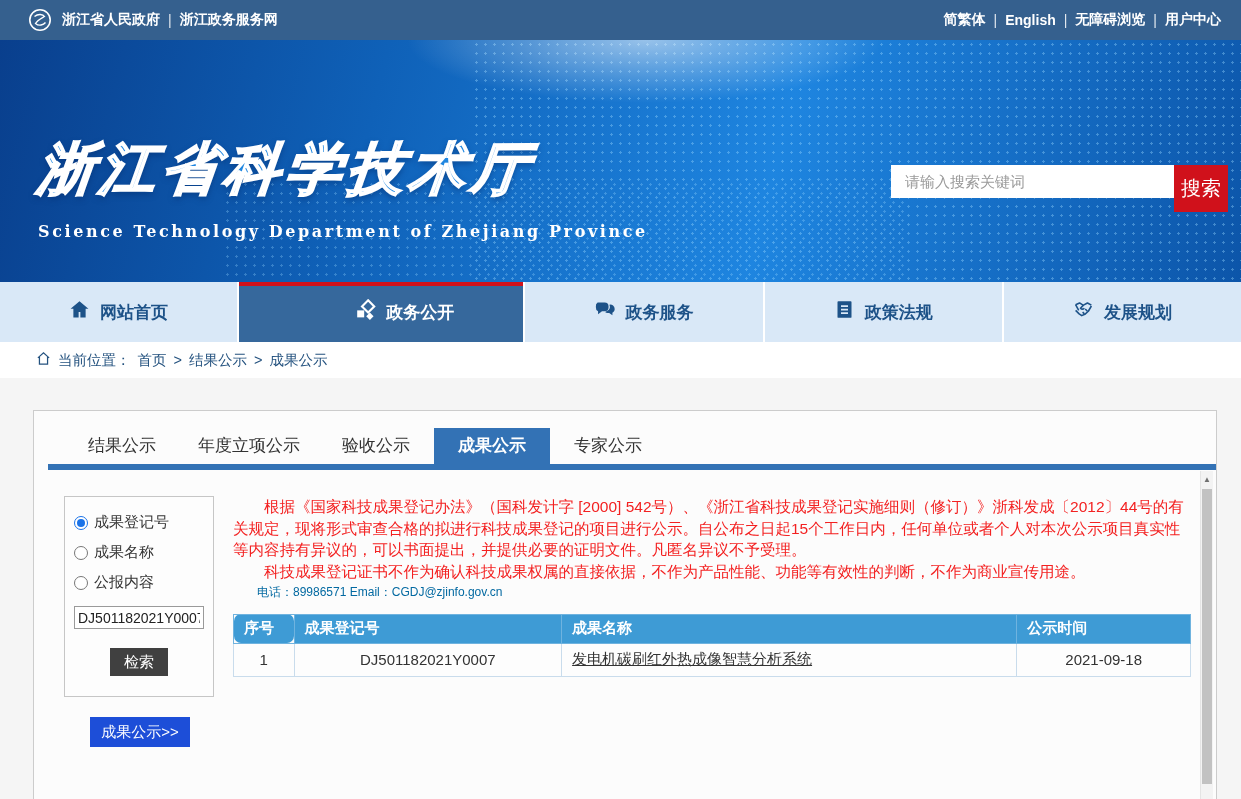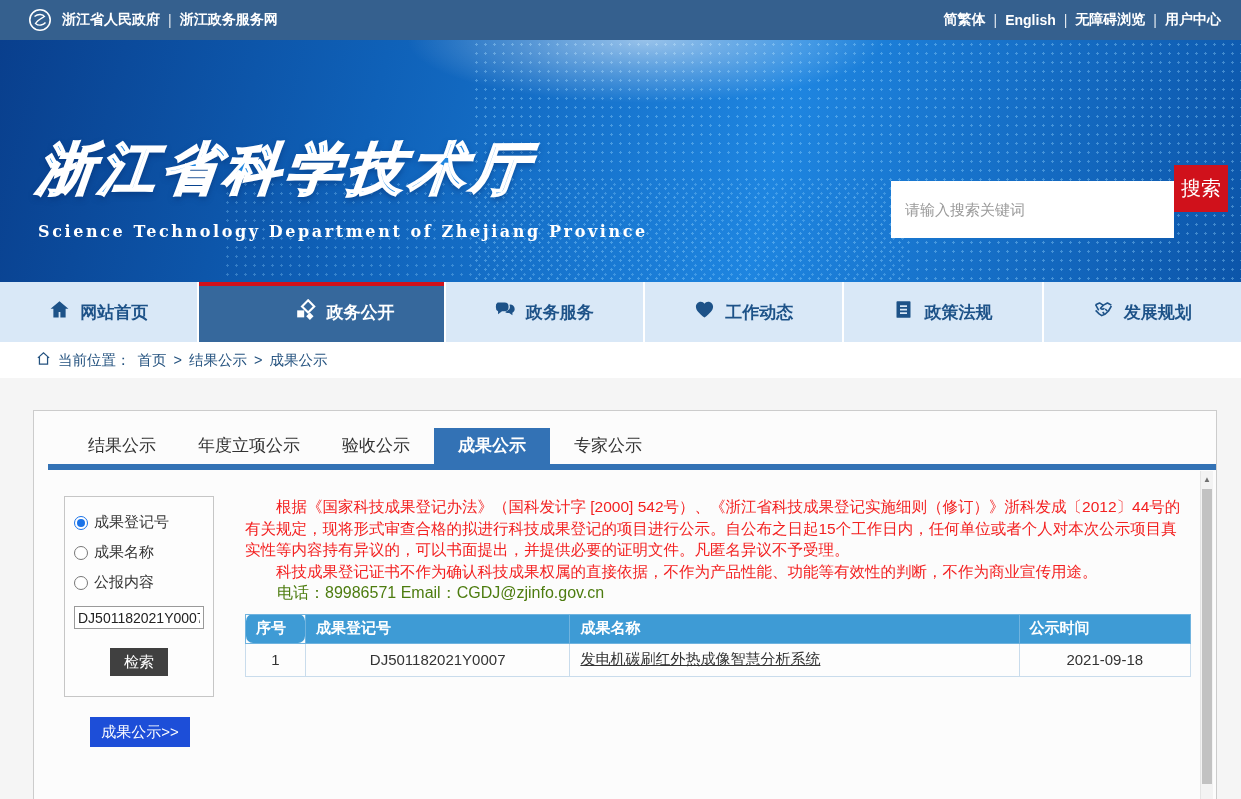--- a/index.html
+++ b/index.html
@@ -28,22 +28,22 @@
   .banner-shine { position:absolute; inset:0; pointer-events:none;
             background:radial-gradient(ellipse 340px 90px at 52% 0%, rgba(255,255,255,.55), transparent 70%); }
   .brand { position:absolute; left:38px; top:92px; z-index:2; }
   .brand-title { font-family:"DejaVu Serif", serif; font-style:italic; font-weight:bold;
             font-size:56px; letter-spacing:6px; color:#1f86e0;
             -webkit-text-stroke:2px #ffffff; transform:skewX(-6deg);
             text-shadow:0 3px 6px rgba(3,40,100,.55); white-space:nowrap; }
   .brand-sub { font-family:"DejaVu Serif", serif; font-weight:bold; font-size:16px;
             letter-spacing:2.6px; color:#fff; margin-top:14px; white-space:nowrap; }
   .banner-search { position:absolute; right:13px; top:125px; display:flex; z-index:3; }
-  .banner-search input { width:283px; height:57px; border:none; outline:none; padding:0 14px;
-            font-size:15px; color:#333; background:#fff;margin-top:16px; }
+  .banner-search input { width:283px; height:33px; border:none; outline:none; padding:0 14px;
+            font-size:15px; color:#333; background:#fff; }
   .banner-search input::placeholder { color:#9a9a9a; }
   .search-btn { width:54px; height:47px; background:#d0111b; color:#fff; border:none;
             font-size:20px; cursor:pointer; }
 
   
   .nav { display:flex; height:60px; background:#d9e8f7; }
   .nav-item { flex:1; position:relative; display:flex; align-items:center; justify-content:center;
             gap:10px; color:#1d5288; font-weight:bold; font-size:17px; cursor:pointer;
             border-left:2px solid #fff; }
   .nav-item:first-child { border-left:none; }
@@ -81,24 +81,24 @@
   .radio.checked { border-color:#1a73e8; }
   .radio.checked::after { content:''; position:absolute; inset:2px; background:#1a73e8; border-radius:50%; }
   .filter-input { width:100%; height:23px; border:1px solid #9a9a9a; font-size:14px; padding:0 3px;
             color:#222; margin-top:3px; }
   .filter-search-btn { display:block; margin:19px auto 2px auto; width:58px; height:28px;
             background:#404040; color:#fff; border:none; font-size:15px; cursor:pointer; }
   .more-btn { margin:20px 0 0 26px; width:100px; height:30px; background:#1d4ed8; color:#fff;
             border:none; font-size:15px; cursor:pointer; }
 
   
-  .main-col { flex:1; margin-left:23px; }
+  .main-col { flex:1; margin-left:11px; }
   .notice { color:#f32121; font-size:15.5px; line-height:21.5px; }
   .notice p { text-indent:2em; }
-  .contact-line { text-indent:2em; color:#4d7c0f; font-size:16px; line-height:21.5px; }
+  .contact-line { text-indent:2em; color:#0369a1; font-size:12px; line-height:21.5px; }
 
   .result-table { width:100%; border-collapse:collapse; margin-top:10px;
             border:1px solid #b6cfe4; }
   .result-table th { background:#3e9bd5; color:#fff; font-size:15px; font-weight:bold;
             height:29px; text-align:left; padding:0 10px; border:1px solid #6fb3df; }
   .result-table td { height:33px; font-size:15px; color:#333; border:1px solid #c9dcec;
             padding:0 10px; background:#fdfdfd; }
   .result-table td.center { text-align:center; }
   .col-idx { width:60px;border-radius:7px; } .col-reg { width:265px; } .col-name { width:451px; } .col-date { width:172px; }
   .row-link { color:#333; text-decoration:underline; cursor:pointer; }
@@ -171,28 +171,20 @@
     <span>政务公开</span>
   </div>
   <div class="nav-item">
     <span>
       <svg viewBox="0 0 24 24" fill="currentColor">
         <path d="M3 4h8a4.5 4.5 0 0 1 4.5 4.5v1A4.5 4.5 0 0 1 11 14H8l-4.5 3.4V14A4.5 4.5 0 0 1 1 9.5v-1A4.5 4.5 0 0 1 3 4z"></path>
         <path d="M16.5 6.5a5 5 0 0 1 6 4.8c0 1.9-1 3.5-2.6 4.3v3l-3.7-2.6h-1.7a4.8 4.8 0 0 1-3-1.1l2.6-1.4a5.6 5.6 0 0 0 2.4-7z"></path>
       </svg>
     </span>
     <span>政务服务</span>
-  </div>
-  <div class="nav-item">
-    <span>
-      <svg viewBox="0 0 24 24" fill="currentColor">
-        <path d="M12 21.2C6.2 16.6 2.2 13 2.2 8.8 2.2 5.6 4.7 3 7.8 3c1.8 0 3.3.9 4.2 2.3C12.9 3.9 14.4 3 16.2 3c3.1 0 5.6 2.6 5.6 5.8 0 4.2-4 7.8-9.8 12.4z"></path>
-      </svg>
-    </span>
-    <span>工作动态</span>
   </div>
   <div class="nav-item">
     <span>
       <svg viewBox="0 0 24 24" fill="currentColor">
         <path d="M5 2.5h14a1 1 0 0 1 1 1v17a1 1 0 0 1-1 1H5a1 1 0 0 1-1-1v-17a1 1 0 0 1 1-1zm3 4.5v2h8V7H8zm0 4v2h8v-2H8zm0 4v2h8v-2H8z" fill-rule="evenodd" clip-rule="evenodd"></path>
       </svg>
     </span>
     <span>政策法规</span>
   </div>
   <div class="nav-item">

